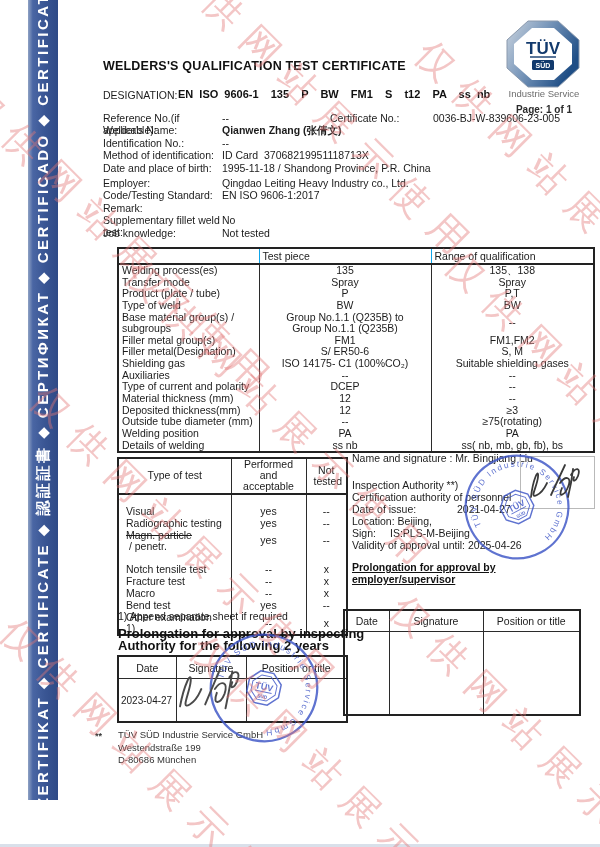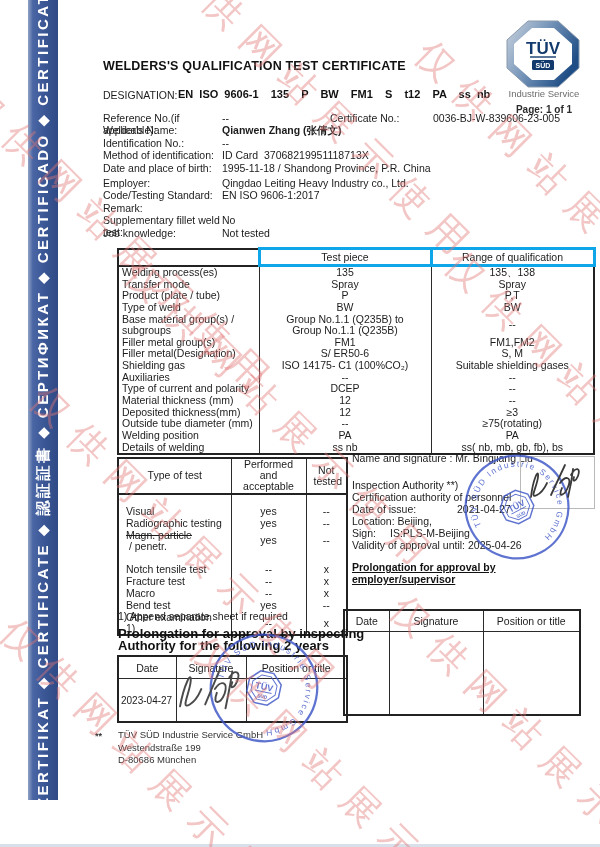--- a/index.html
+++ b/index.html
@@ -45,21 +45,21 @@
   .row-cert .fr-val1 { width:108px; flex:none; }
   .fr-label2 { width:103px; flex:none; }
   .row-welder .fr-val { font-weight:bold; }
   .gap-before { margin-top:3px; }
 
   
   table { border-collapse:collapse; }
   .qual-table { position:absolute; left:117px; top:247px; width:476px; z-index:4;
                 font-size:10.5px; table-layout:fixed; }
   .qual-table td { padding:0 3px; line-height:11.4px; white-space:pre-line; }
-  .qual-table .hdr td { border:3px solid #0ea5e9; text-align:center; height:14px; line-height:13px; }
+  .qual-table .hdr td { border:1px solid #0ea5e9; text-align:left; height:14px; line-height:13px; }
   .qual-table .hdr td.nb { border:none; }
   .qual-table tbody { border:2px solid #222; }
   .qual-table tbody td { border-left:1px solid #2b2b2b; border-right:1px solid #2b2b2b; }
   .qual-table tbody td:first-child { text-align:left; }
   .qual-table tbody td+td { text-align:center; }
   .qual-table tbody tr { height:11.7px; }
   .qual-table tbody tr.dbl { height:23px; }
 
   
   .test-table { position:absolute; left:117px; top:457px; width:229px; z-index:4;

